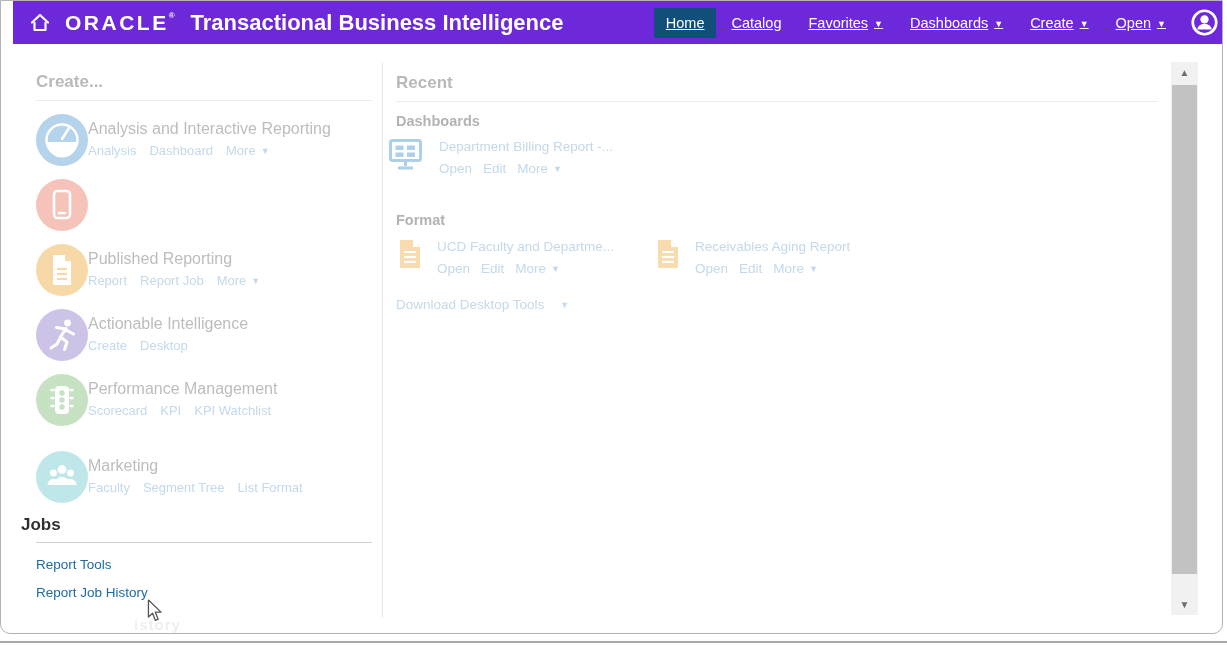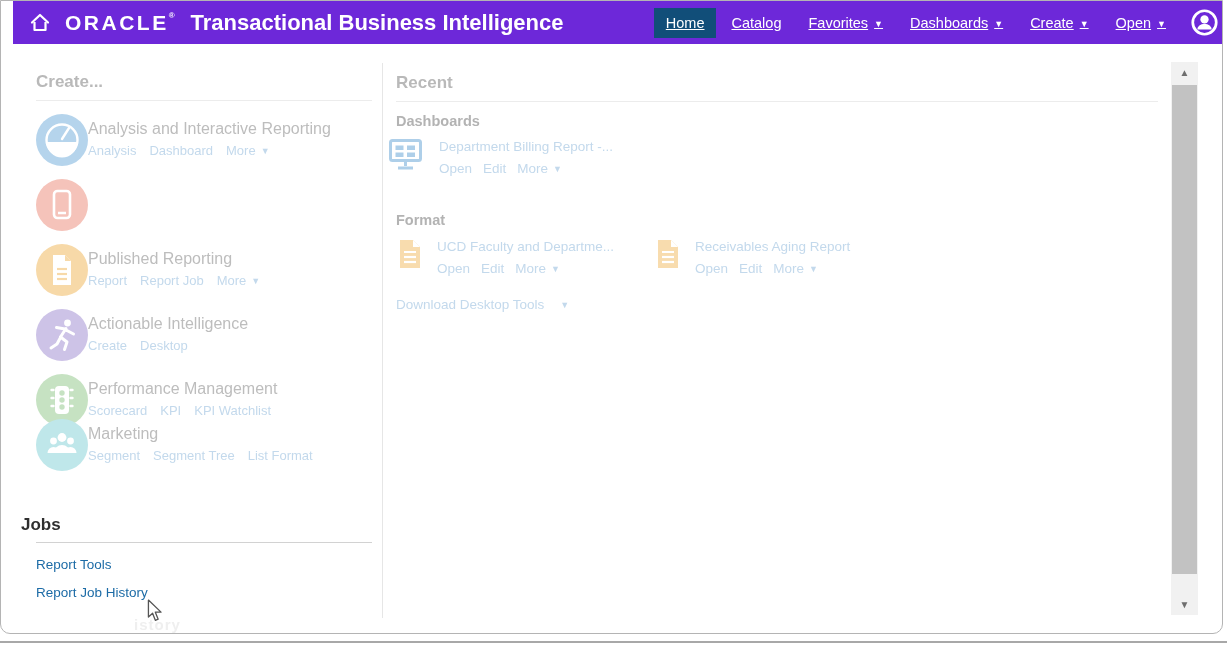--- a/index.html
+++ b/index.html
@@ -30,21 +30,21 @@
   .nav-menu { margin-left:auto; display:flex; align-items:center; font-size:14.5px; gap:3px; padding-right:0;text-decoration:underline; }
   .nav-item { padding:7px 12px; display:flex; gap:6px; align-items:center; cursor:pointer; white-space:nowrap; }
   .nav-item.selected { background:#114e79; }
   .nav-dd { font-size:9px; padding-top:2px; }
   .avatar { margin:0 8px 0 10px; display:flex; align-items:center; }
 
   
   .create-heading { position:absolute; left:35px; top:71px; font-size:17px; font-weight:bold; color:#b9b9b9; }
   .create-divider { position:absolute; left:35px; top:99px; width:336px; height:1px; background:#ececec; }
   .create-item { position:absolute; left:35px; display:flex; width:340px; }
-  .ci0{top:113px} .ci1{top:178px} .ci2{top:243px} .ci3{top:308px} .ci4{top:373px} .ci5{top:418px}
+  .ci0{top:113px} .ci1{top:178px} .ci2{top:243px} .ci3{top:308px} .ci4{top:373px} .ci5{top:450px}
   .circle-icon { width:52px; height:52px; border-radius:50%; flex:none;
     display:flex; align-items:center; justify-content:center; }
   .ci-title { font-size:16px; color:#bdbdbd; line-height:1.2; margin:5px 0 5px; white-space:nowrap; }
   .ci-links { display:flex; gap:13px; font-size:13px; color:#c3d9ec; }
   .ci-links a, .faded-link { color:inherit; text-decoration:none; display:flex; gap:5px; align-items:center; white-space:nowrap; cursor:pointer; }
   .dd-sm { font-size:9px; padding-top:1px; }
 
   .jobs-heading { position:absolute; left:20px; top:514px; font-size:17px; font-weight:bold; color:#2f2f2f; }
   .jobs-divider { position:absolute; left:35px; top:541px; width:336px; height:1px; background:#d2d2d2; }
   .job-link { position:absolute; left:35px; font-size:13.5px; color:#1c6ba6; text-decoration:none; cursor:pointer; }
@@ -243,21 +243,21 @@
           <circle cx="26" cy="18.5" r="4.4"></circle>
           <path d="M11.5 34 a6 6 0 0 1 12 0 z"></path>
           <path d="M28.5 34 a6 6 0 0 1 12 0 z"></path>
           <path d="M18 34 a8 8 0 0 1 16 0 z"></path>
         </g>
       </svg>
     </span>
     <div class="ci-text">
       <div class="ci-title">Marketing</div>
       <div class="ci-links">
-        <a>Segment</a>
+        <a>Faculty</a>
         <a>Segment Tree</a>
         <a>List Format</a>
       </div>
     </div>
   </div>
 
   <div class="jobs-heading">Jobs</div>
   <div class="jobs-divider"></div>
   <a class="job-link jl0">Report Tools</a>
   <a class="job-link jl1">Report Job History</a>

